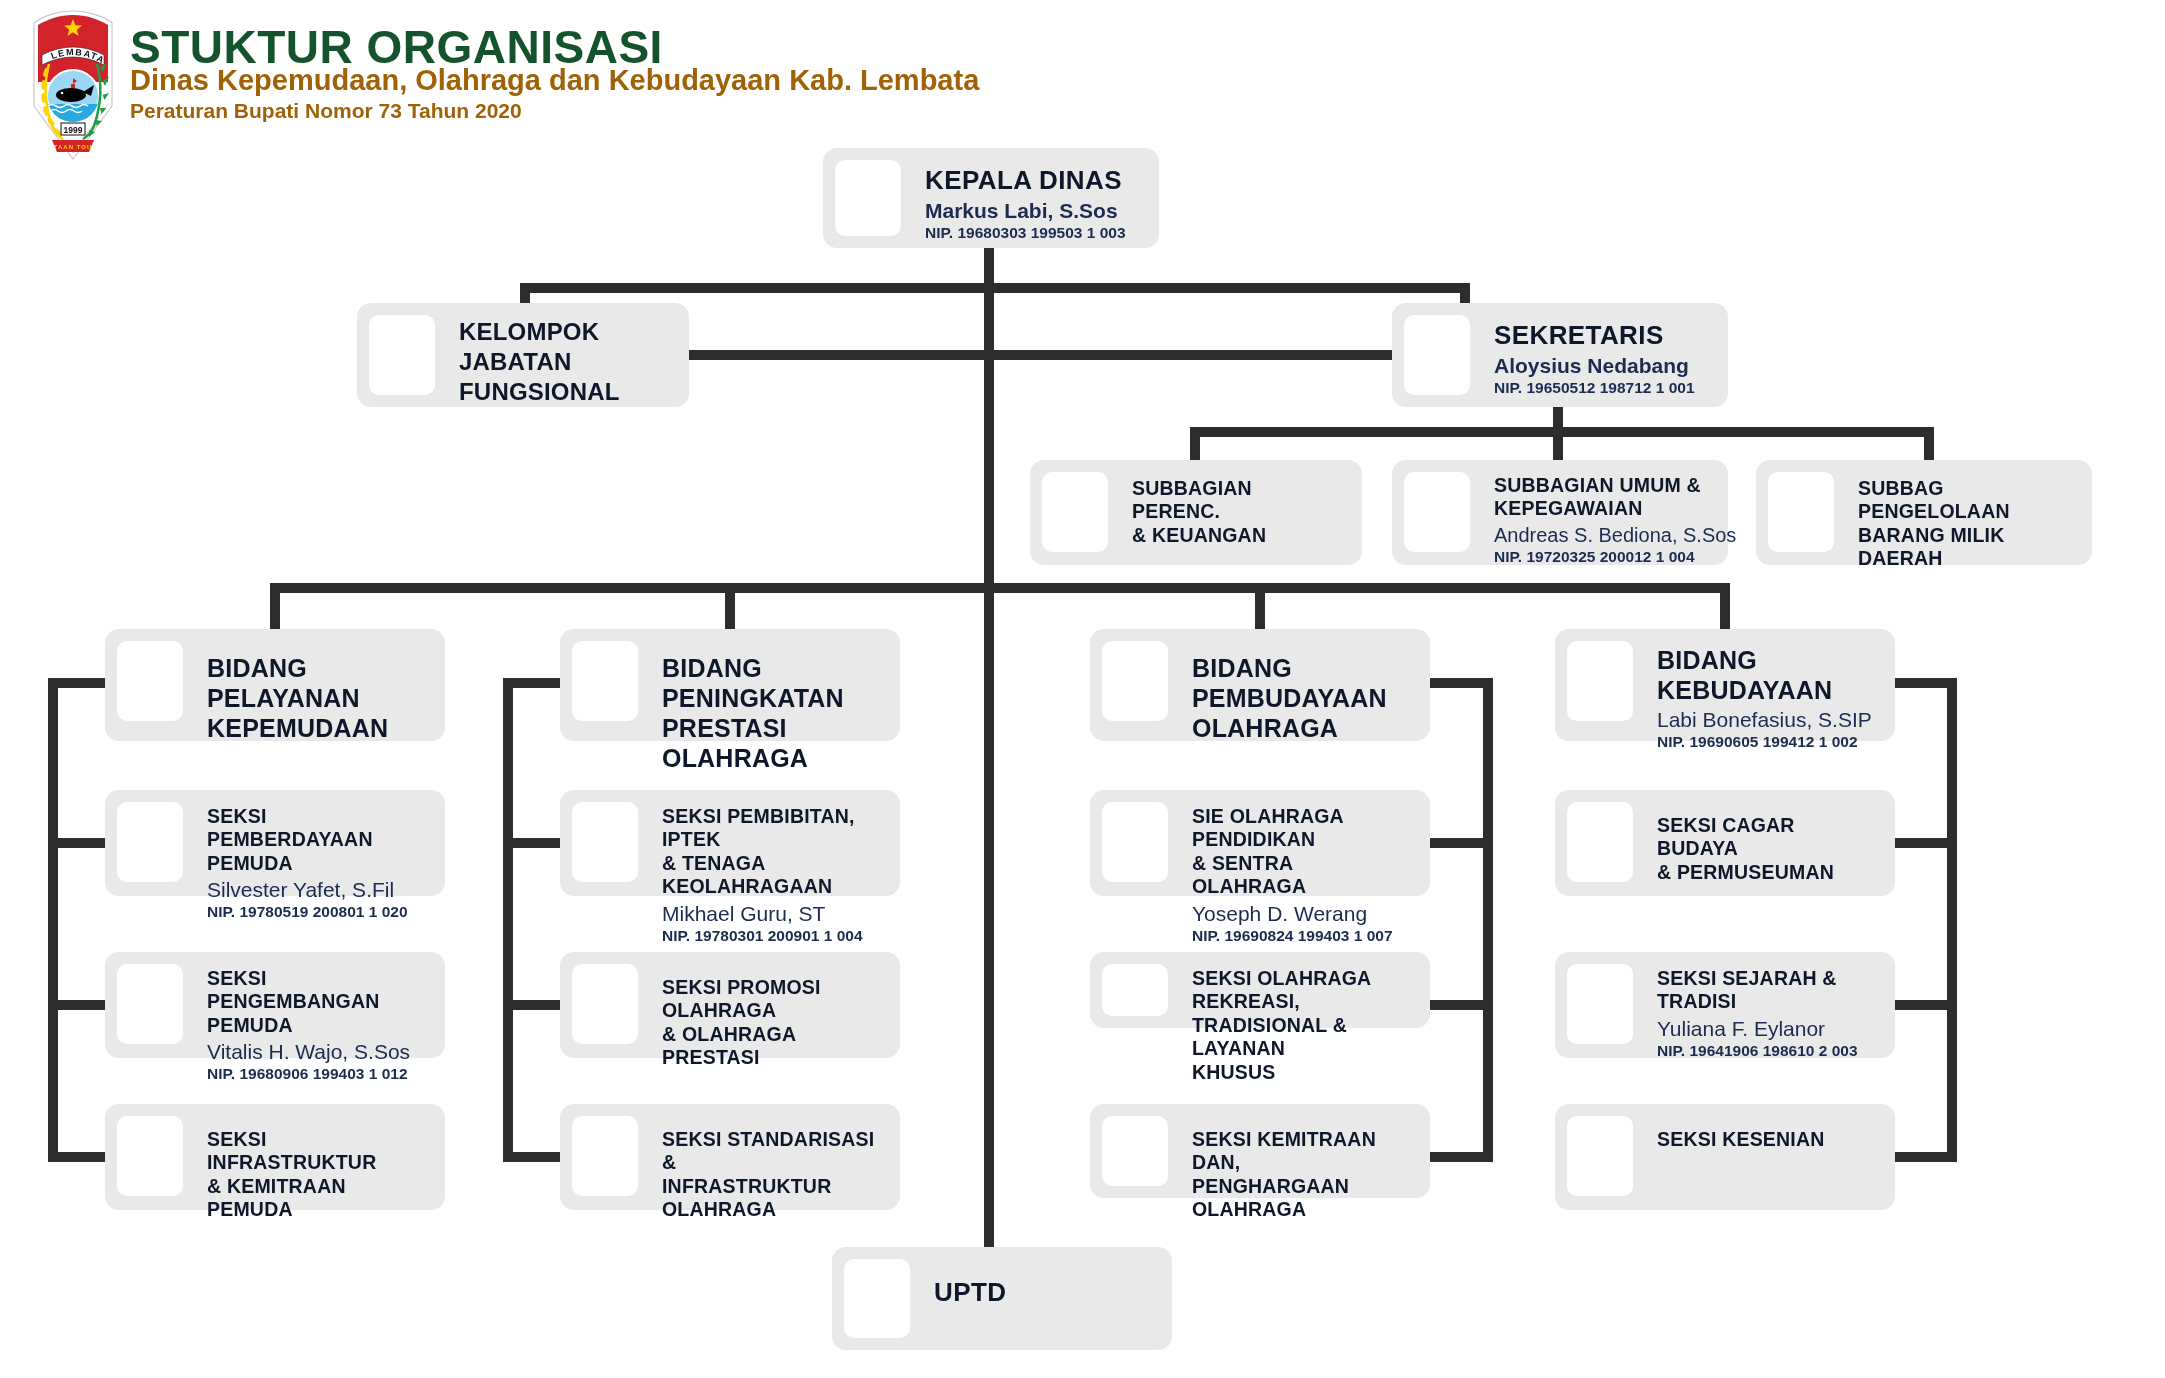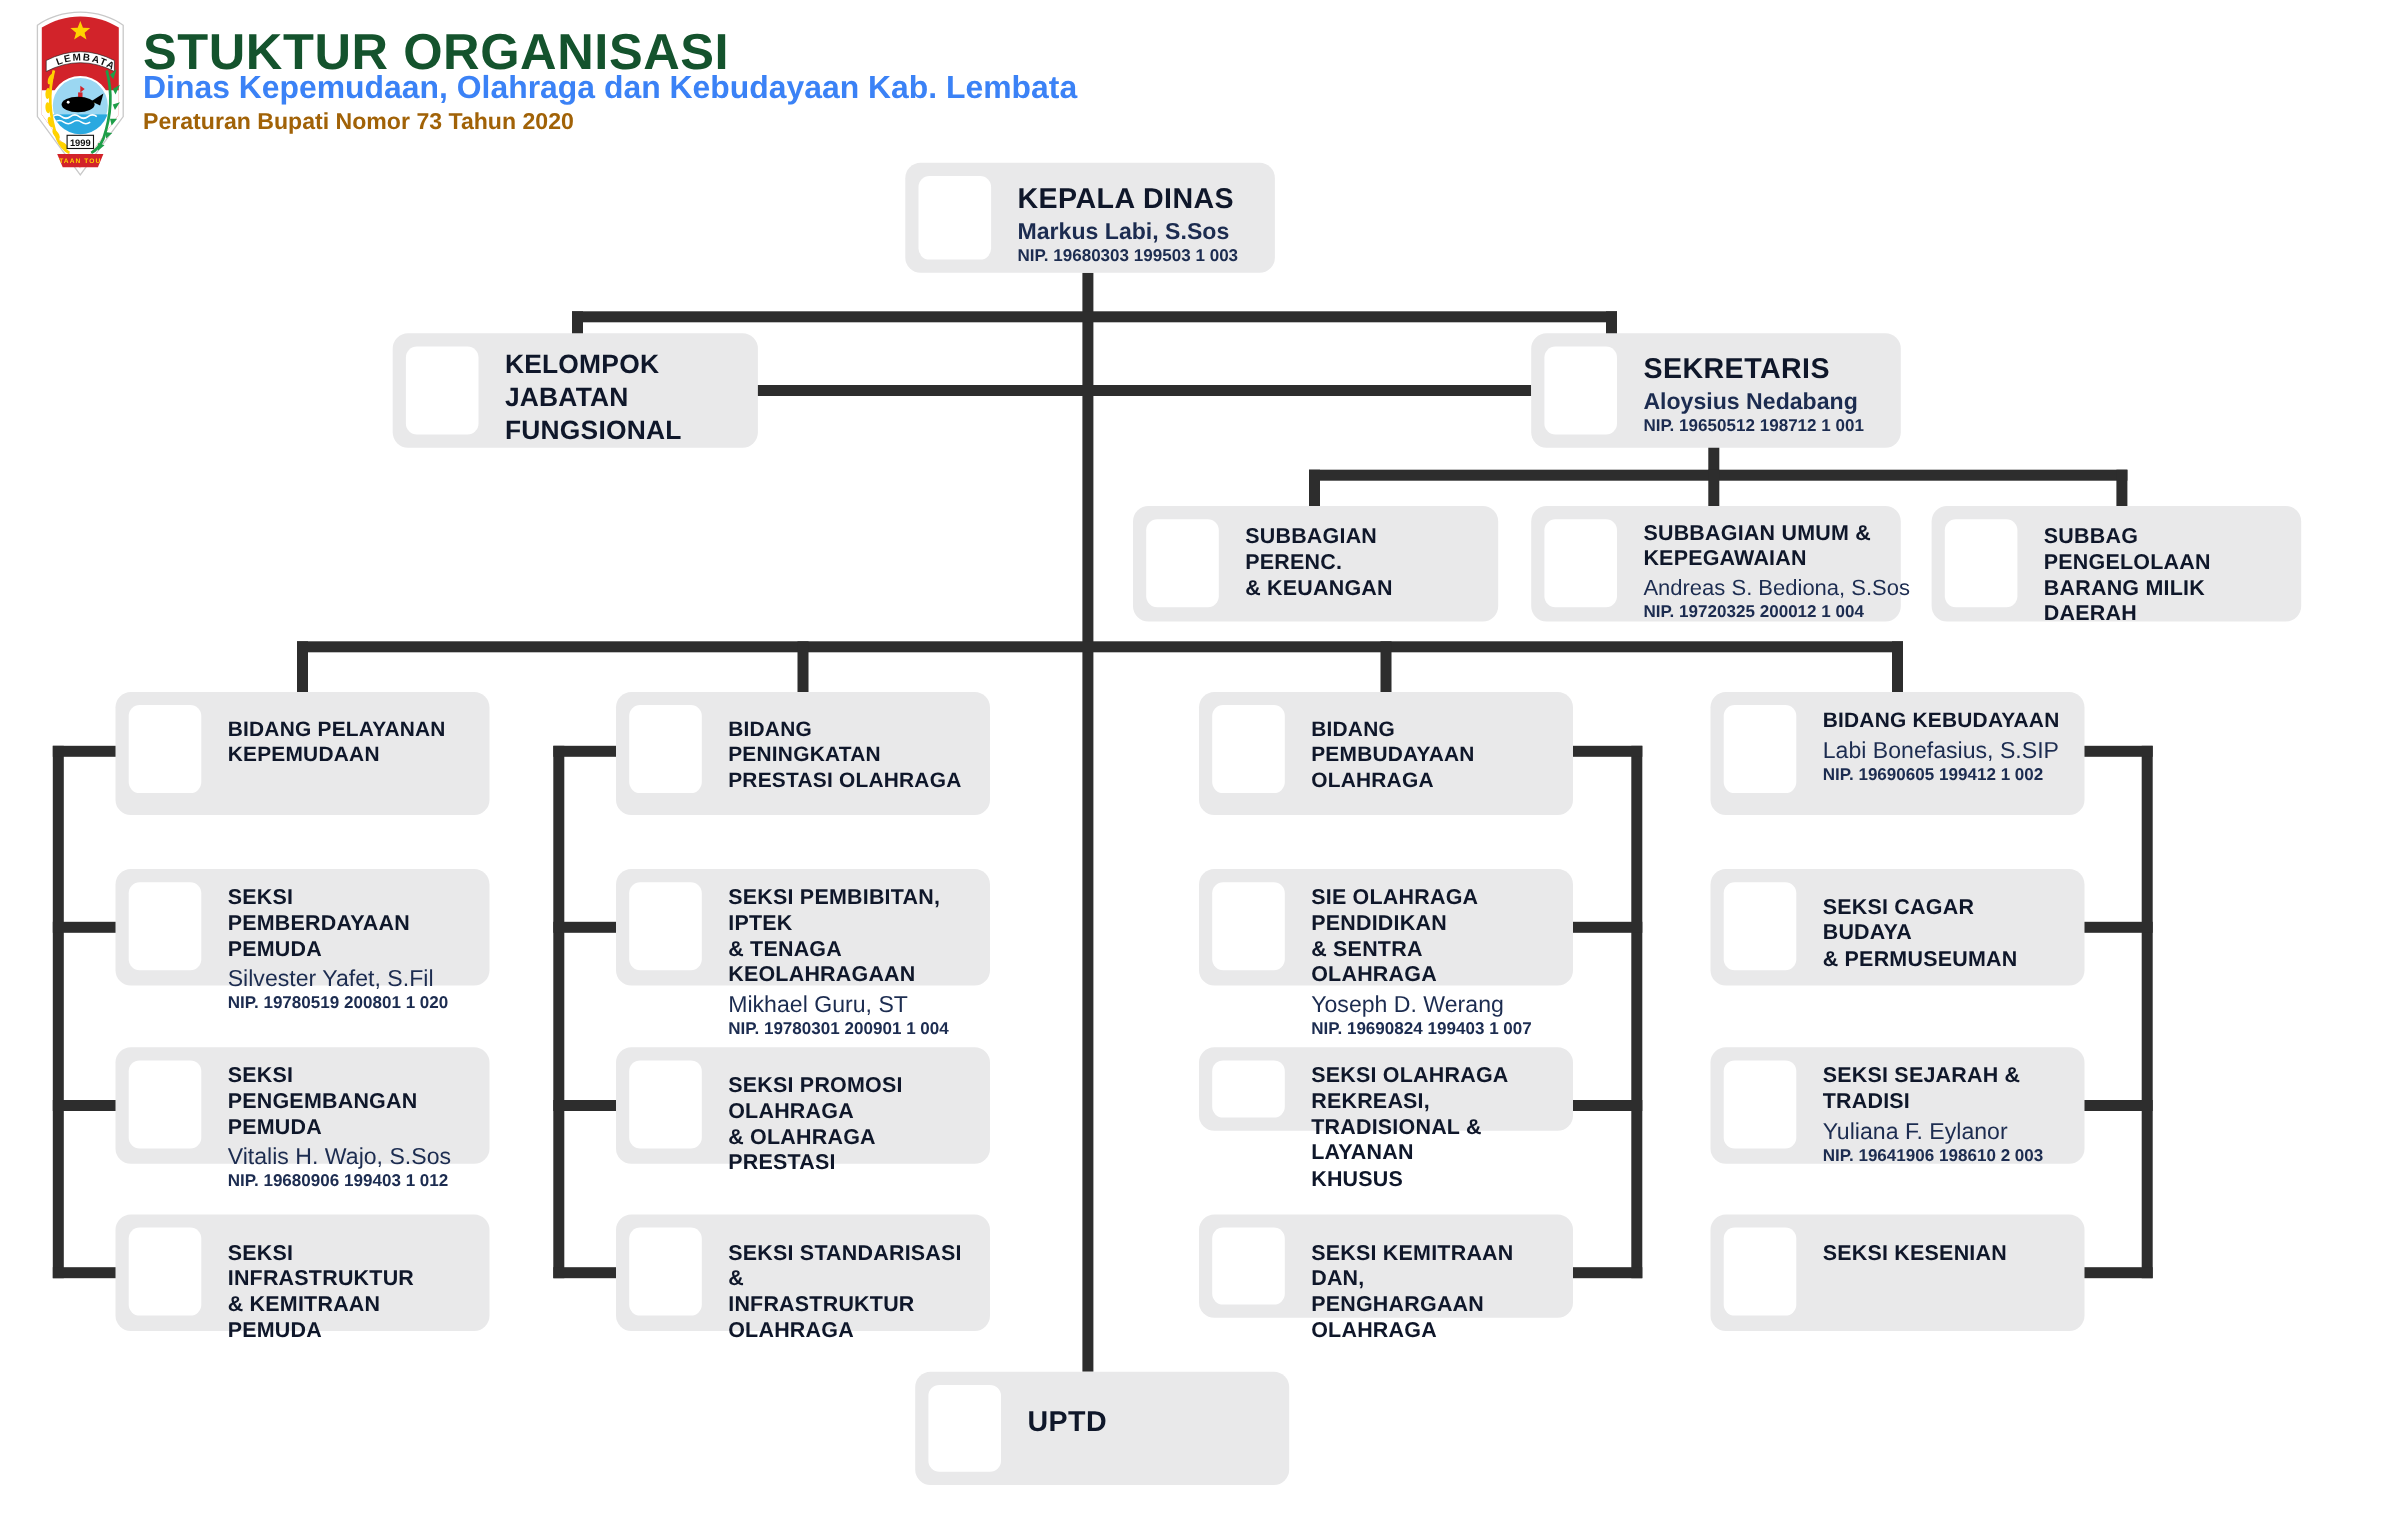--- a/index.html
+++ b/index.html
@@ -2,34 +2,34 @@
 <html><head>
 <meta charset="utf-8">
 <style>
   html,body{margin:0;padding:0;background:#ffffff;}
   #canvas{
     position:relative;width:2165px;height:1378px;background:#ffffff;overflow:hidden;
     font-family:"Liberation Sans",sans-serif;color:#172a4a;
   }
   
   .hdr-title{position:absolute;left:130px;top:20px;font-size:46px;font-weight:bold;letter-spacing:.5px;color:#14532d;}
-  .hdr-sub{position:absolute;left:130px;top:64px;font-size:29px;font-weight:bold;color:#3b82f6;}
+  .hdr-sub{position:absolute;left:130px;top:64px;font-size:29px;font-weight:bold;color:#a16207;}
   .hdr-reg{position:absolute;left:130px;top:99px;font-size:21px;font-weight:bold;color:#a16207;}
   .logo{position:absolute;left:28px;top:8px;width:90px;height:155px;}
   
   .line{position:absolute;background:#2d2d2d;}
   
   .box{
     position:absolute;background:#e9e9ea;border-radius:14px;
     display:flex;align-items:flex-start;padding:12px;box-sizing:border-box;
   }
   .photo{width:66px;min-width:66px;background:#ffffff;border-radius:10px;align-self:stretch;max-height:80px;height:100%;}
   .content{padding:5px 6px 0 24px;}
   .title{font-weight:bold;font-size:19.5px;line-height:1.2;color:#0f172a;white-space:pre-line;letter-spacing:.2px;}
-  .title.md{font-size:19px;}
+  .title.md{font-size:25px;}
   .title.lg{font-size:26px;letter-spacing:.4px;}
   .title.kel{font-size:24px;line-height:1.25;}
   .name{font-size:21px;font-weight:normal;color:#1c2c50;margin-top:3px;white-space:nowrap;}
   .name.bold{font-weight:bold;}
   .nip{font-size:15.5px;font-weight:bold;color:#1c2c50;margin-top:1px;white-space:nowrap;}
   .pad-top{padding-top:12px;}
 </style>
 </head>
 <body>
 

